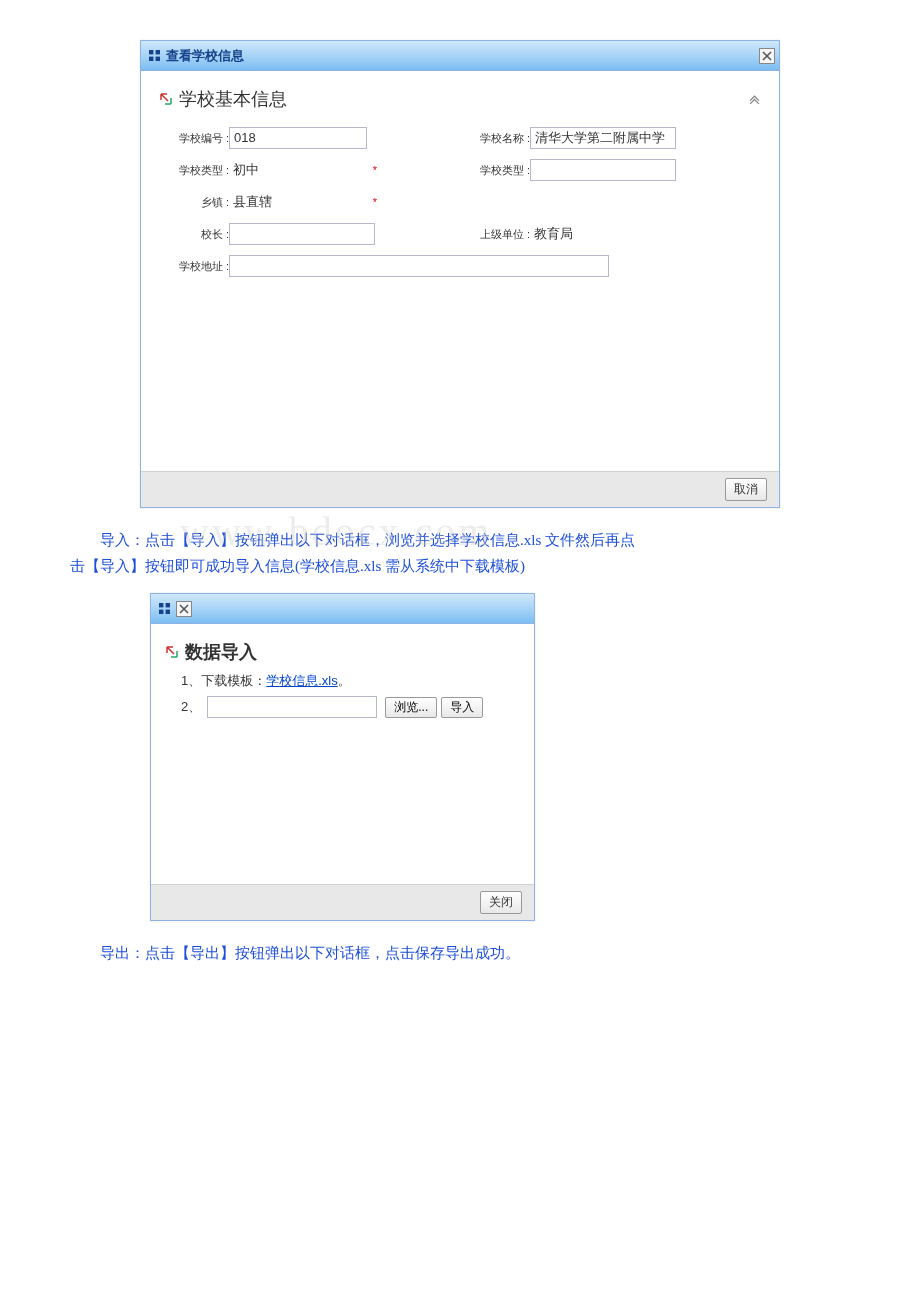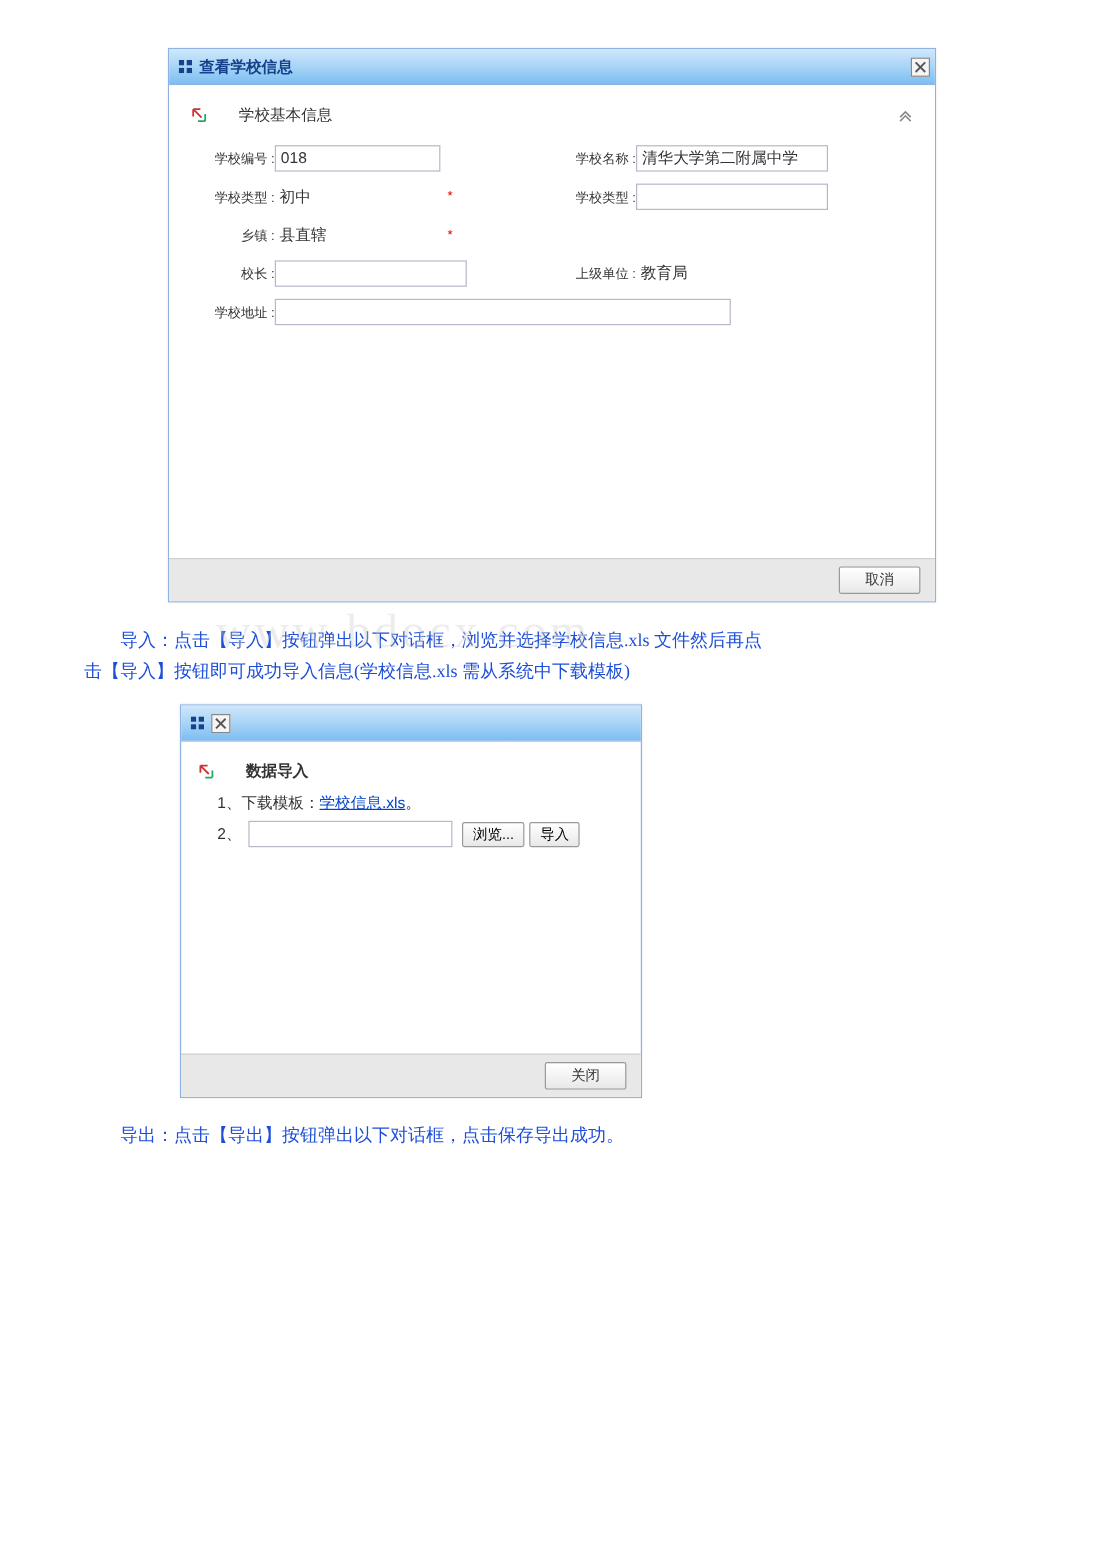--- a/index.html
+++ b/index.html
@@ -64,23 +64,22 @@
     }
     .section-icon {
       width: 14px;
       height: 14px;
       margin-right: 6px;
       display: inline-flex;
     }
     .section-icon svg { width: 14px; height: 14px; }
     .section-title {
       color: #333;
-      font-size: 13px;
+      font-size: 18px;
       flex: 1;
-      margin-left: 20px;
     }
     .section-title.bold { font-weight: bold; }
     .collapse-btn {
       width: 14px;
       height: 14px;
       display: flex;
       align-items: center;
       justify-content: center;
       cursor: pointer;
       color: #777;
@@ -115,42 +114,42 @@
       width: 138px;
     }
     .form-value.boxed {
       border: 1px solid #b5b8c8;
       background: #fff;
     }
     .form-input {
       border: 1px solid #b5b8c8;
       background: #fff;
     }
-    .form-input.wide { width: 160px; }
+    .form-input.wide { width: 146px; }
     .form-input.full { width: 380px; }
     .req-mark {
       color: #d00;
       width: 8px;
       display: inline-block;
       text-align: center;
       font-size: 11px;
     }
     .form-area-tall { min-height: 340px; }
     .footer {
       background: #e8e8e8;
       border-top: 1px solid #d0d0d0;
       padding: 6px 12px;
       display: flex;
       justify-content: flex-end;
       gap: 6px;
     }
     .btn {
       background: linear-gradient(to bottom, #fff, #e8e8e8);
       border: 1px solid #999;
-      padding: 2px 21px;
+      padding: 2px 8px;
       font-size: 12px;
       cursor: pointer;
       color: #333;
       border-radius: 2px;
     }
     .body-text {
       font-size: 15px;
       line-height: 1.7;
       margin: 8px 0 14px 0;
       color: #1d4ed8;

